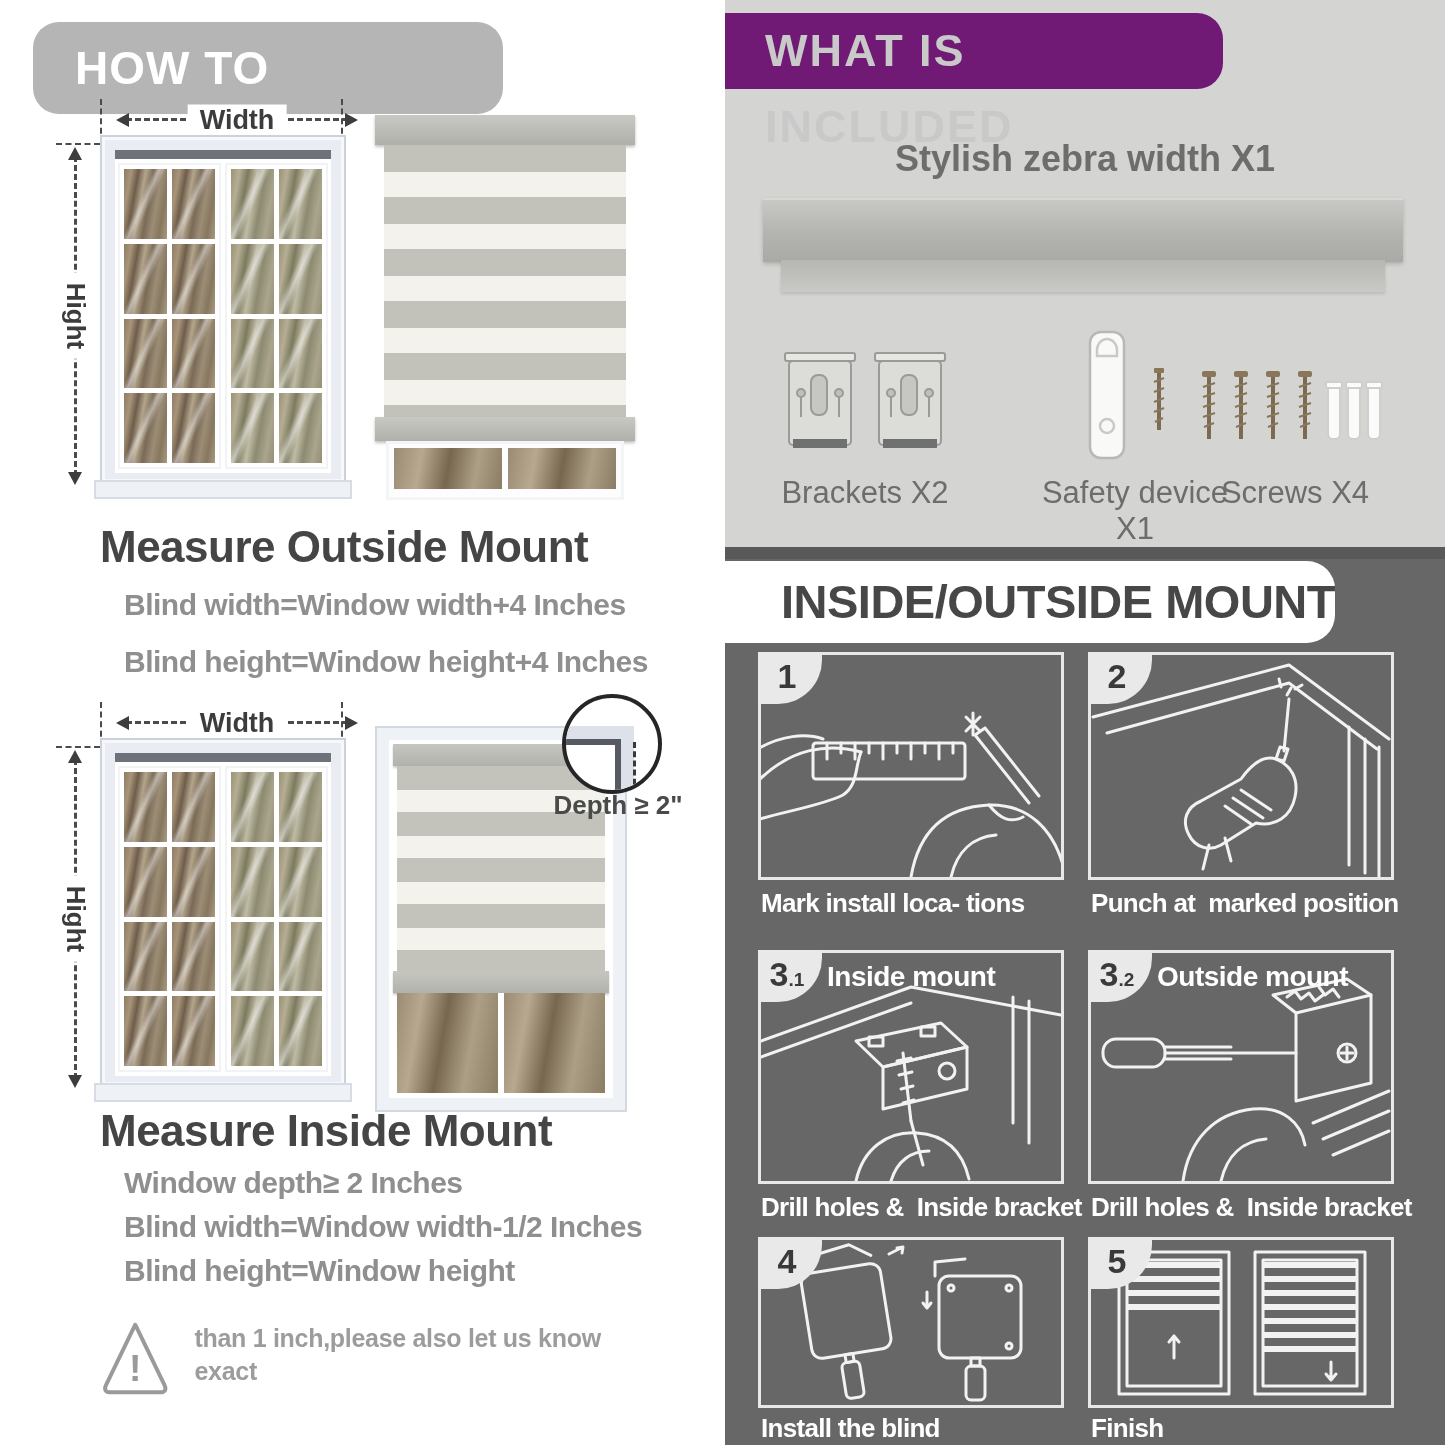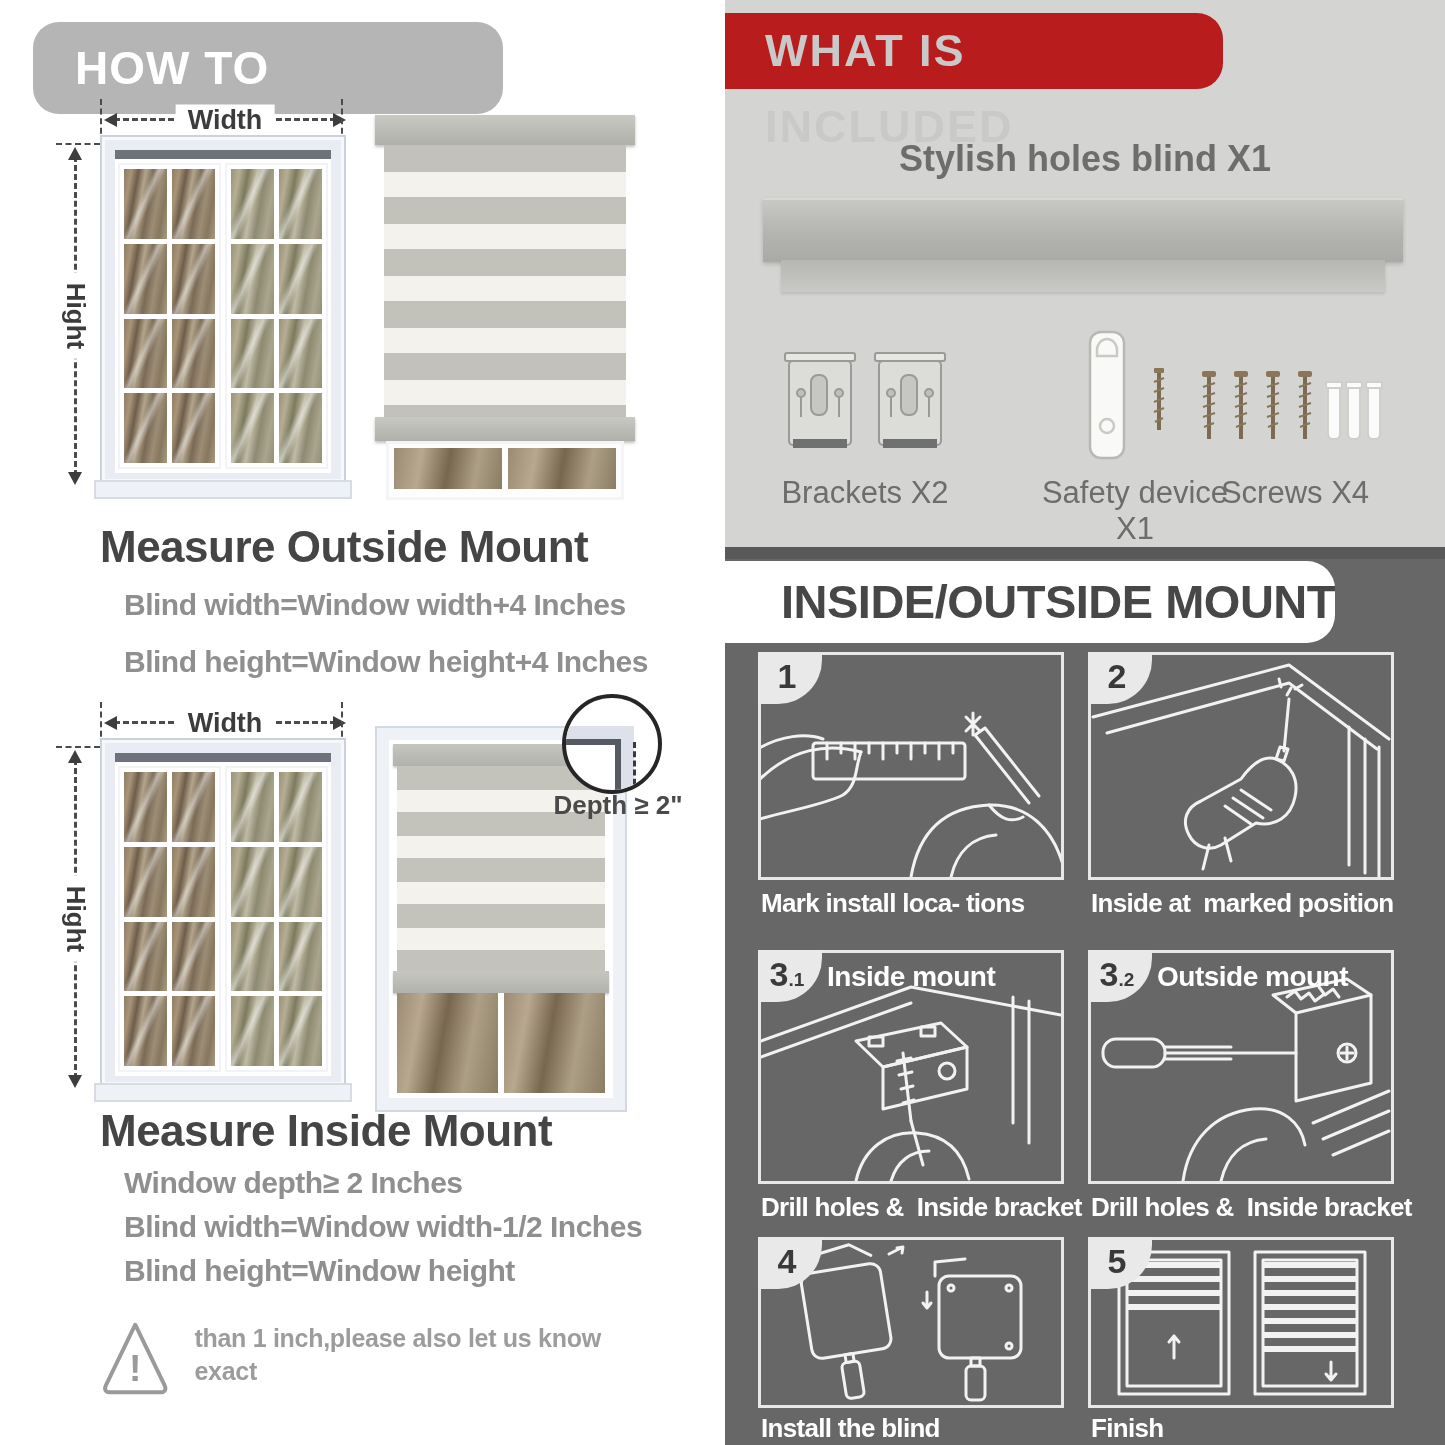--- a/index.html
+++ b/index.html
@@ -15,21 +15,21 @@
     background:#b5b5b5;border-radius:26px;color:#ffffff;
     font-size:46px;font-weight:700;line-height:92px;padding-left:42px;
     letter-spacing:1px;
   }
   .diag{position:absolute;left:0;width:700px;height:415px;}
   .diag1{top:95px;}
   .diag2{top:698px;}
 
   
   .wind{position:absolute;left:40px;top:0;width:315px;height:415px;}
-  .wd-arrow-top{position:absolute;left:64px;top:12px;width:242px;height:26px;}
+  .wd-arrow-top{position:absolute;left:76px;top:12px;width:242px;height:26px;}
   .wd-arrow-top .line{position:absolute;left:10px;right:10px;top:11px;border-top:3px dashed #4b4b4b;}
   .head{position:absolute;width:0;height:0;}
   .head.hl{left:0;top:6px;border-top:7px solid transparent;border-bottom:7px solid transparent;border-right:13px solid #3d3d3d;}
   .head.hr{right:0;top:6px;border-top:7px solid transparent;border-bottom:7px solid transparent;border-left:13px solid #3d3d3d;}
   .wd-label{
     position:absolute;left:50%;top:50%;transform:translate(-50%,-50%);
     background:#ffffff;padding:0 12px;font-size:27px;font-weight:700;color:#3c3c3c;white-space:nowrap;
   }
   .gv{position:absolute;top:4px;height:54px;border-left:2px dashed #4b4b4b;}
   .gv.l{left:60px;} .gv.r{left:301px;}
@@ -103,21 +103,21 @@
   .t-out{top:522px;}
   .s-out1{top:588px;} .s-out2{top:645px;}
   .t-in{top:1106px;}
   .s-in1{top:1166px;} .s-in2{top:1210px;text-align:center;} .s-in3{top:1254px;}
 
   .warn{position:absolute;left:100px;top:1316px;width:560px;display:flex;gap:24px;align-items:flex-start;}
   .warn-lines{font-size:25px;font-weight:700;color:#9c9c9c;line-height:1.32;padding-top:6px;letter-spacing:-0.3px;}
 
   
   .inc{position:absolute;left:725px;top:0;width:720px;height:547px;background:#d4d4d2;}
-  .inc-header{position:absolute;left:0;top:13px;width:458px;height:76px;background:#b91c1c;
+  .inc-header{position:absolute;left:0;top:13px;width:458px;height:76px;background:#701a75;
     border-radius:0 26px 26px 0;color:#c9c9c9;font-size:45px;font-weight:700;
     line-height:76px;padding-left:40px;letter-spacing:2px;}
   .inc-blind-label{position:absolute;left:0;right:0;top:138px;text-align:center;
     font-size:36px;font-weight:700;color:#6d6d6d;}
   .rail-main{position:absolute;left:38px;right:42px;top:198px;height:62px;
     background:linear-gradient(180deg,#c8c9c5,#b3b4b0 55%,#a9aaa6);
     border-top:2px solid #d9dad6;box-shadow:0 2px 4px rgba(0,0,0,.18);}
   .rail-sub{position:absolute;left:56px;right:60px;top:260px;height:32px;
     background:linear-gradient(180deg,#b6b7b3,#c9cac6);box-shadow:0 2px 3px rgba(0,0,0,.12);}
   .inc-item{position:absolute;top:328px;text-align:center;}
@@ -297,21 +297,21 @@
     <text x="36" y="66" text-anchor="middle" font-size="38" font-weight="bold" fill="#9a9a9a">!</text>
   </svg>
   <div class="warn-lines">
     <div>than 1 inch,please also let us know exact</div>
 
   </div>
 </div>
 
 <div class="inc">
   <div class="inc-header">WHAT IS INCLUDED</div>
-  <div class="inc-blind-label">Stylish holes blind X1</div>
+  <div class="inc-blind-label">Stylish zebra width X1</div>
   <div class="rail-main"></div>
   <div class="rail-sub"></div>
 
   <div class="inc-item it1">
     <div class="ic">
       <svg width="170" height="120" viewBox="0 0 170 120">
         <g stroke="#9a9b97" stroke-width="2" fill="#dcdcd8">
           <rect x="5" y="10" width="70" height="8" rx="2" fill="#e6e6e2"></rect>
           <rect x="9" y="18" width="62" height="84" rx="4"></rect>
           <rect x="31" y="32" width="16" height="40" rx="7" fill="#c6c7c3"></rect>
@@ -577,18 +577,18 @@
           <rect x="172" y="78" width="94" height="6"></rect>
             <rect x="172" y="92" width="94" height="6"></rect>
           <rect x="172" y="106" width="94" height="6"></rect>
         </g>
         <path d="M240 122 L240 140 M240 140 l-5 -6 M240 140 l5 -6"></path>
       </g>
     </svg>
   </div>
 
   <div class="cap c1">Mark install loca- tions</div>
-  <div class="cap c2">Inside at  marked position</div>
+  <div class="cap c2">Punch at  marked position</div>
   <div class="cap c3">Drill holes &amp;  Inside bracket</div>
   <div class="cap c4">Drill holes &amp;  Inside bracket</div>
   <div class="cap c5">Install the blind</div>
   <div class="cap c6">Finish</div>
 </div>
 
 </body></html>

